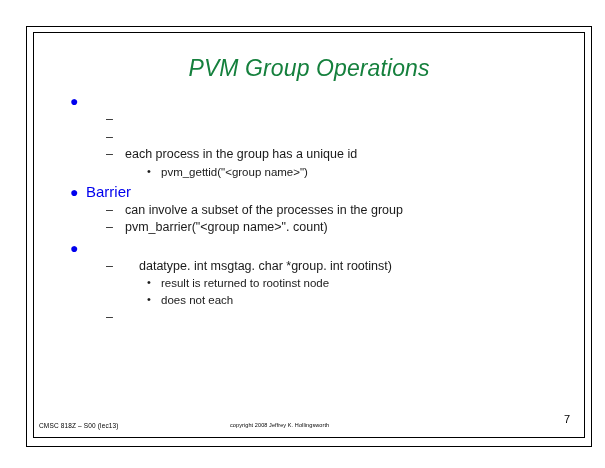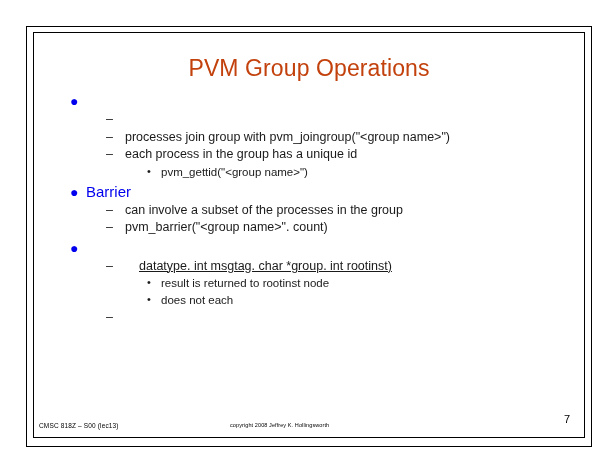--- a/index.html
+++ b/index.html
@@ -55,23 +55,24 @@
   }
 
   .slide-title {
     position: absolute;
     left: 0;
     top: 21px;
     width: 550px;
     text-align: center;
     font-size: 23px;
     line-height: 28px;
-    color: #c2410c;
+    color: #15803d;
     letter-spacing: 0.1px;
     white-space: nowrap;
+    font-style: italic;
   }
 
   .body {
     position: absolute;
     left: 0;
     top: 58px;
     width: 550px;
   }
 
   
@@ -105,21 +106,20 @@
     position: absolute;
     left: 72px;
     top: 0px;
     color: #1a1a1a;
     font-size: 12.5px;
     line-height: 17.5px;
   }
   .lvl2 .cont {
     display: block;
     padding-left: 14px;
-    text-decoration: underline;
   }
 
   .lvl3 {
     position: relative;
     padding-left: 127px;
     color: #1a1a1a;
     font-size: 11.5px;
     line-height: 17px;
     min-height: 17px;
   }
@@ -182,21 +182,20 @@
       <div class="lvl1">
         <span class="marker">●</span>
       </div>
 
       <div class="lvl2">
         <span class="marker">–</span>
       </div>
 
       <div class="lvl2">
         <span class="marker">–</span>
-        <span>processes join group with pvm_joingroup("&lt;group name&gt;")</span>
       </div>
 
       <div class="lvl2">
         <span class="marker">–</span>
         <span>each process in the group has a unique id</span>
       </div>
 
       <div class="lvl3">
         <span class="marker">•</span>
         <span>pvm_gettid("&lt;group name&gt;")</span>

